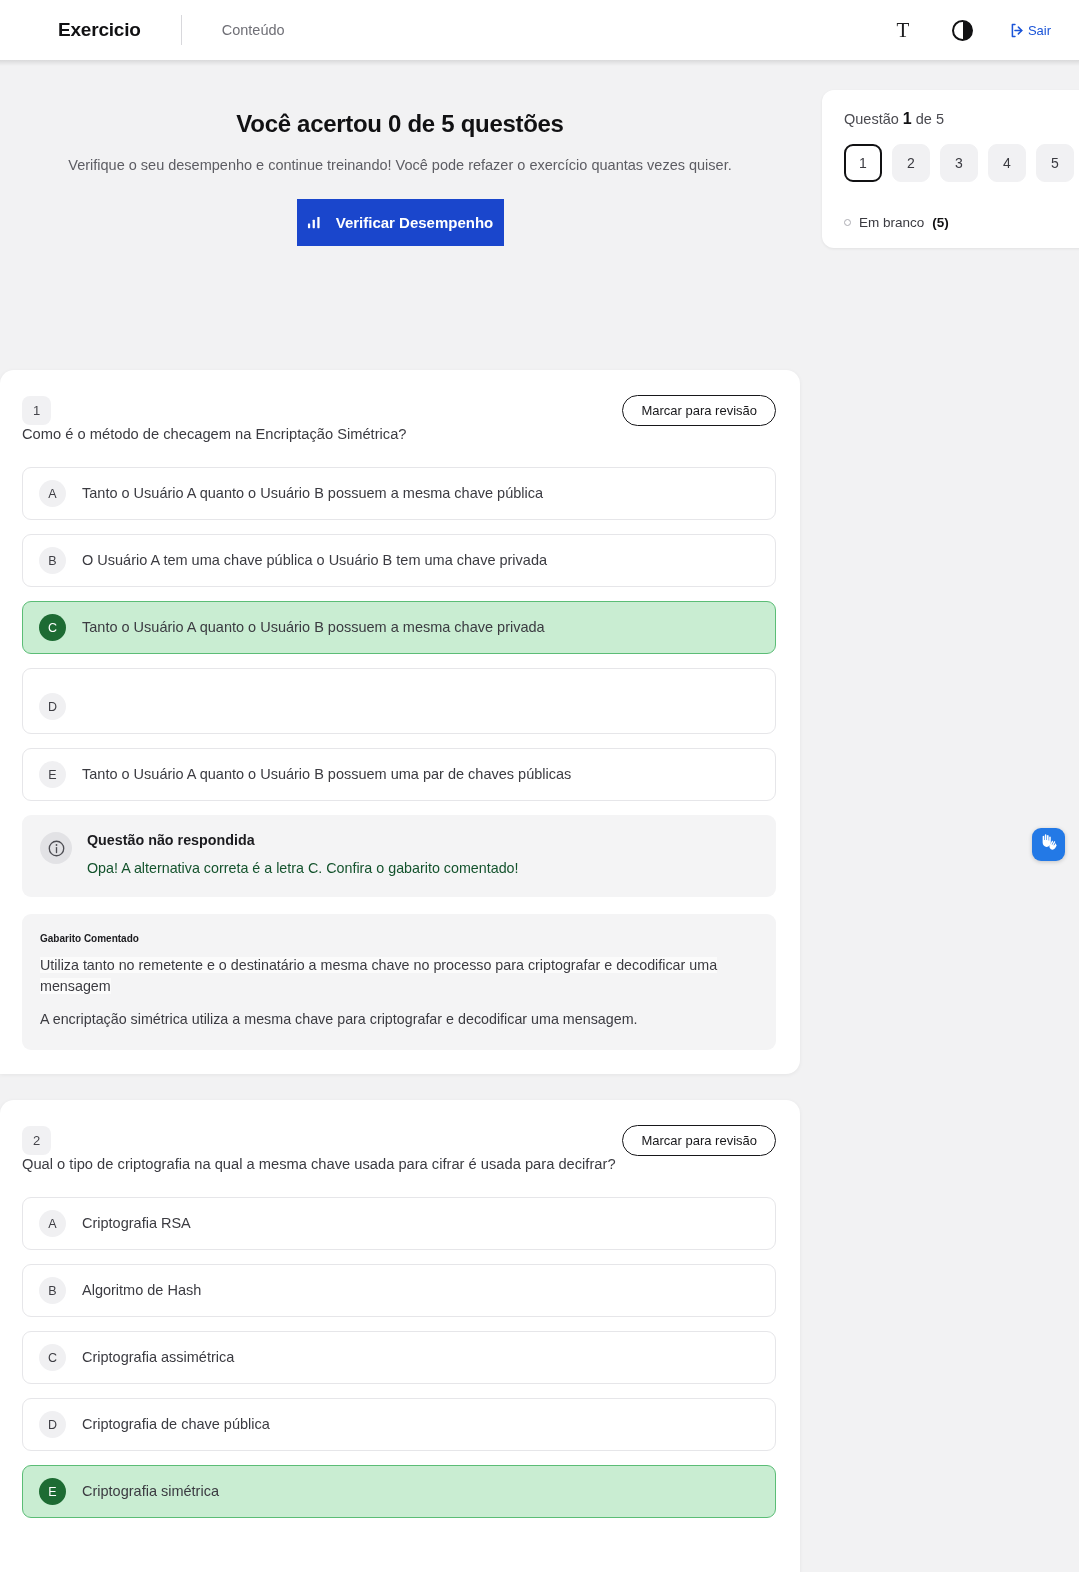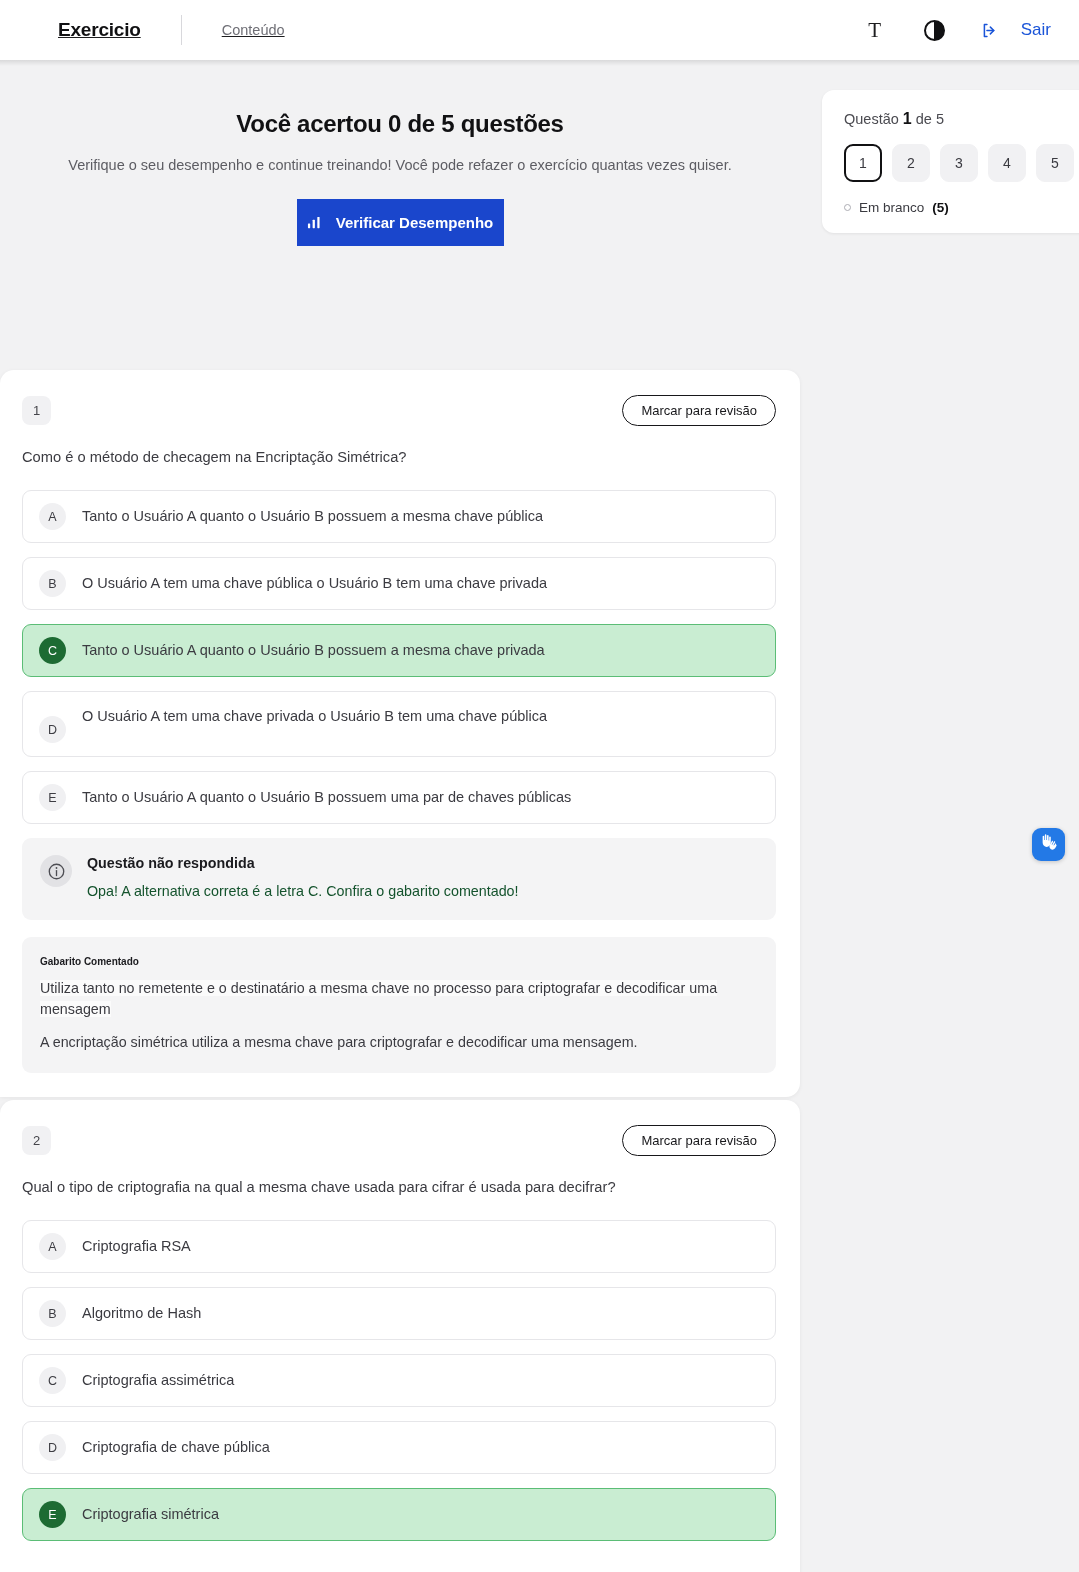--- a/index.html
+++ b/index.html
@@ -24,21 +24,20 @@
     display: flex;
     align-items: center;
     padding: 0 28px 0 58px;
     position: relative;
     z-index: 20;
   }
   .header-left {
     display: flex;
     align-items: center;
     gap: 16px;
-    text-decoration: underline;
   }
   .brand-title {
     font-size: 19px;
     font-weight: 700;
     color: #111113;
     letter-spacing: -0.2px;
   }
   .header-divider {
     width: 1px;
     height: 30px;
@@ -74,23 +73,23 @@
   }
   .contrast-icon {
     width: 21px; height: 21px;
     border-radius: 50%;
     border: 2px solid #111113;
     background: linear-gradient(to right, #ffffff 0%, #ffffff 50%, #111113 50%, #111113 100%);
   }
   .exit-link {
     display: flex;
     align-items: center;
-    gap: 23px;
+    gap: 2px;
     color: #1a54d8;
-    font-size: 17px;
+    font-size: 13px;
     cursor: pointer;
     text-decoration: none;
   }
   .exit-icon { display:block; }
   .header-shadow {
     height: 6px;
     background: linear-gradient(to bottom, rgba(0,0,0,0.10), rgba(0,0,0,0));
     position: relative;
     z-index: 15;
     margin-bottom: -6px;
@@ -171,21 +170,21 @@
     color: #3a3a40;
     cursor: pointer;
     font-family: inherit;
   }
   .nav-num.selected {
     background: #ffffff;
     border: 2px solid #111113;
     font-weight: 500;
   }
   .nav-status {
-    margin-top: 18px;
+    margin-top: 33px;
     display: flex;
     align-items: center;
     gap: 8px;
     font-size: 13.5px;
     color: #3a3a40;
   }
   .status-dot {
     width: 7px; height: 7px;
     border-radius: 50%;
     border: 1px solid #adadb4;
@@ -227,21 +226,20 @@
     background: #ffffff;
     border-radius: 999px;
     padding: 7px 18px;
     font-size: 13px;
     color: #17171a;
     font-family: inherit;
     cursor: pointer;
     white-space: nowrap;
   }
   .q-text {
-    margin-top: 23px;
     font-size: 14.7px;
     color: #3b3b41;
     line-height: 1.45;
   }
 
   .options { margin-top: 22px; }
   .option {
     display: flex;
     align-items: center;
     gap: 16px;
@@ -429,21 +427,20 @@
       <div class="option">
         <span class="opt-letter">B</span>
         <span class="opt-text">O Usuário A tem uma chave pública o Usuário B tem uma chave privada</span>
       </div>
       <div class="option correct">
         <span class="opt-letter">C</span>
         <span class="opt-text">Tanto o Usuário A quanto o Usuário B possuem a mesma chave privada</span>
       </div>
       <div class="option tall">
         <span class="opt-letter">D</span>
-        <span class="opt-text">O Usuário A tem uma chave privada o Usuário B tem uma chave pública</span>
       </div>
       <div class="option">
         <span class="opt-letter">E</span>
         <span class="opt-text">Tanto o Usuário A quanto o Usuário B possuem uma par de chaves públicas</span>
       </div>
     </div>
 
     <div class="feedback">
       <span class="info-circle">
         <svg width="19" height="19" viewBox="0 0 20 20" fill="none" stroke="#4d4d53" stroke-width="1.4">

